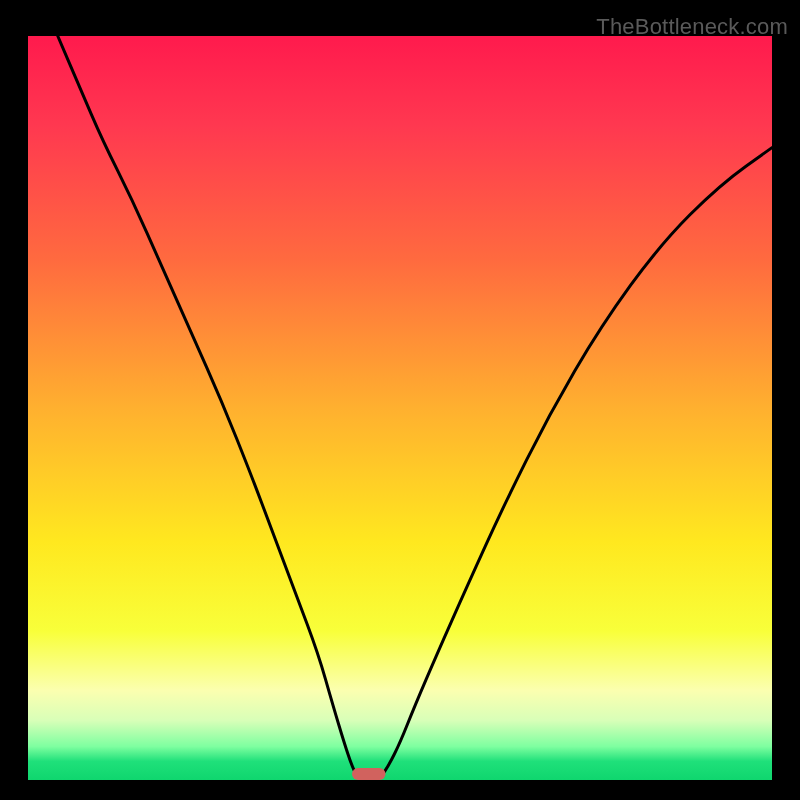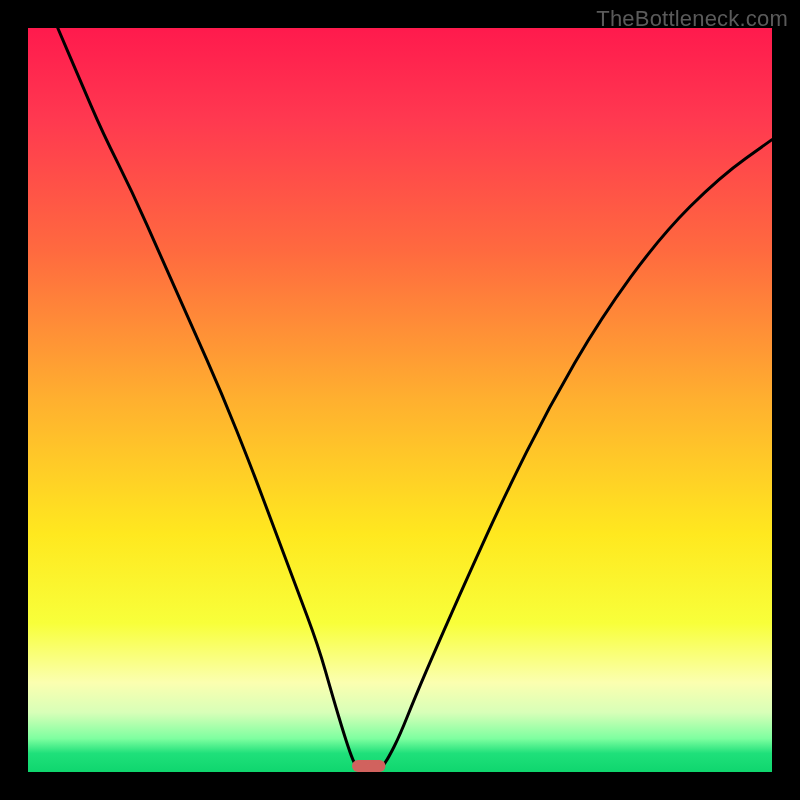--- a/index.html
+++ b/index.html
@@ -6,21 +6,21 @@
     margin: 0;
     padding: 0;
     width: 800px;
     height: 800px;
     background: #000;
     overflow: hidden;
   }
   .frame {
     position: absolute;
     left: 0;
-    top: 0;
+    top: 8px;
     width: 800px;
     height: 600px;
     background: #000;
   }
   .watermark {
     position: absolute;
     top: 6px;
     right: 12px;
     font-family: Arial, Helvetica, sans-serif;
     font-size: 22px;

